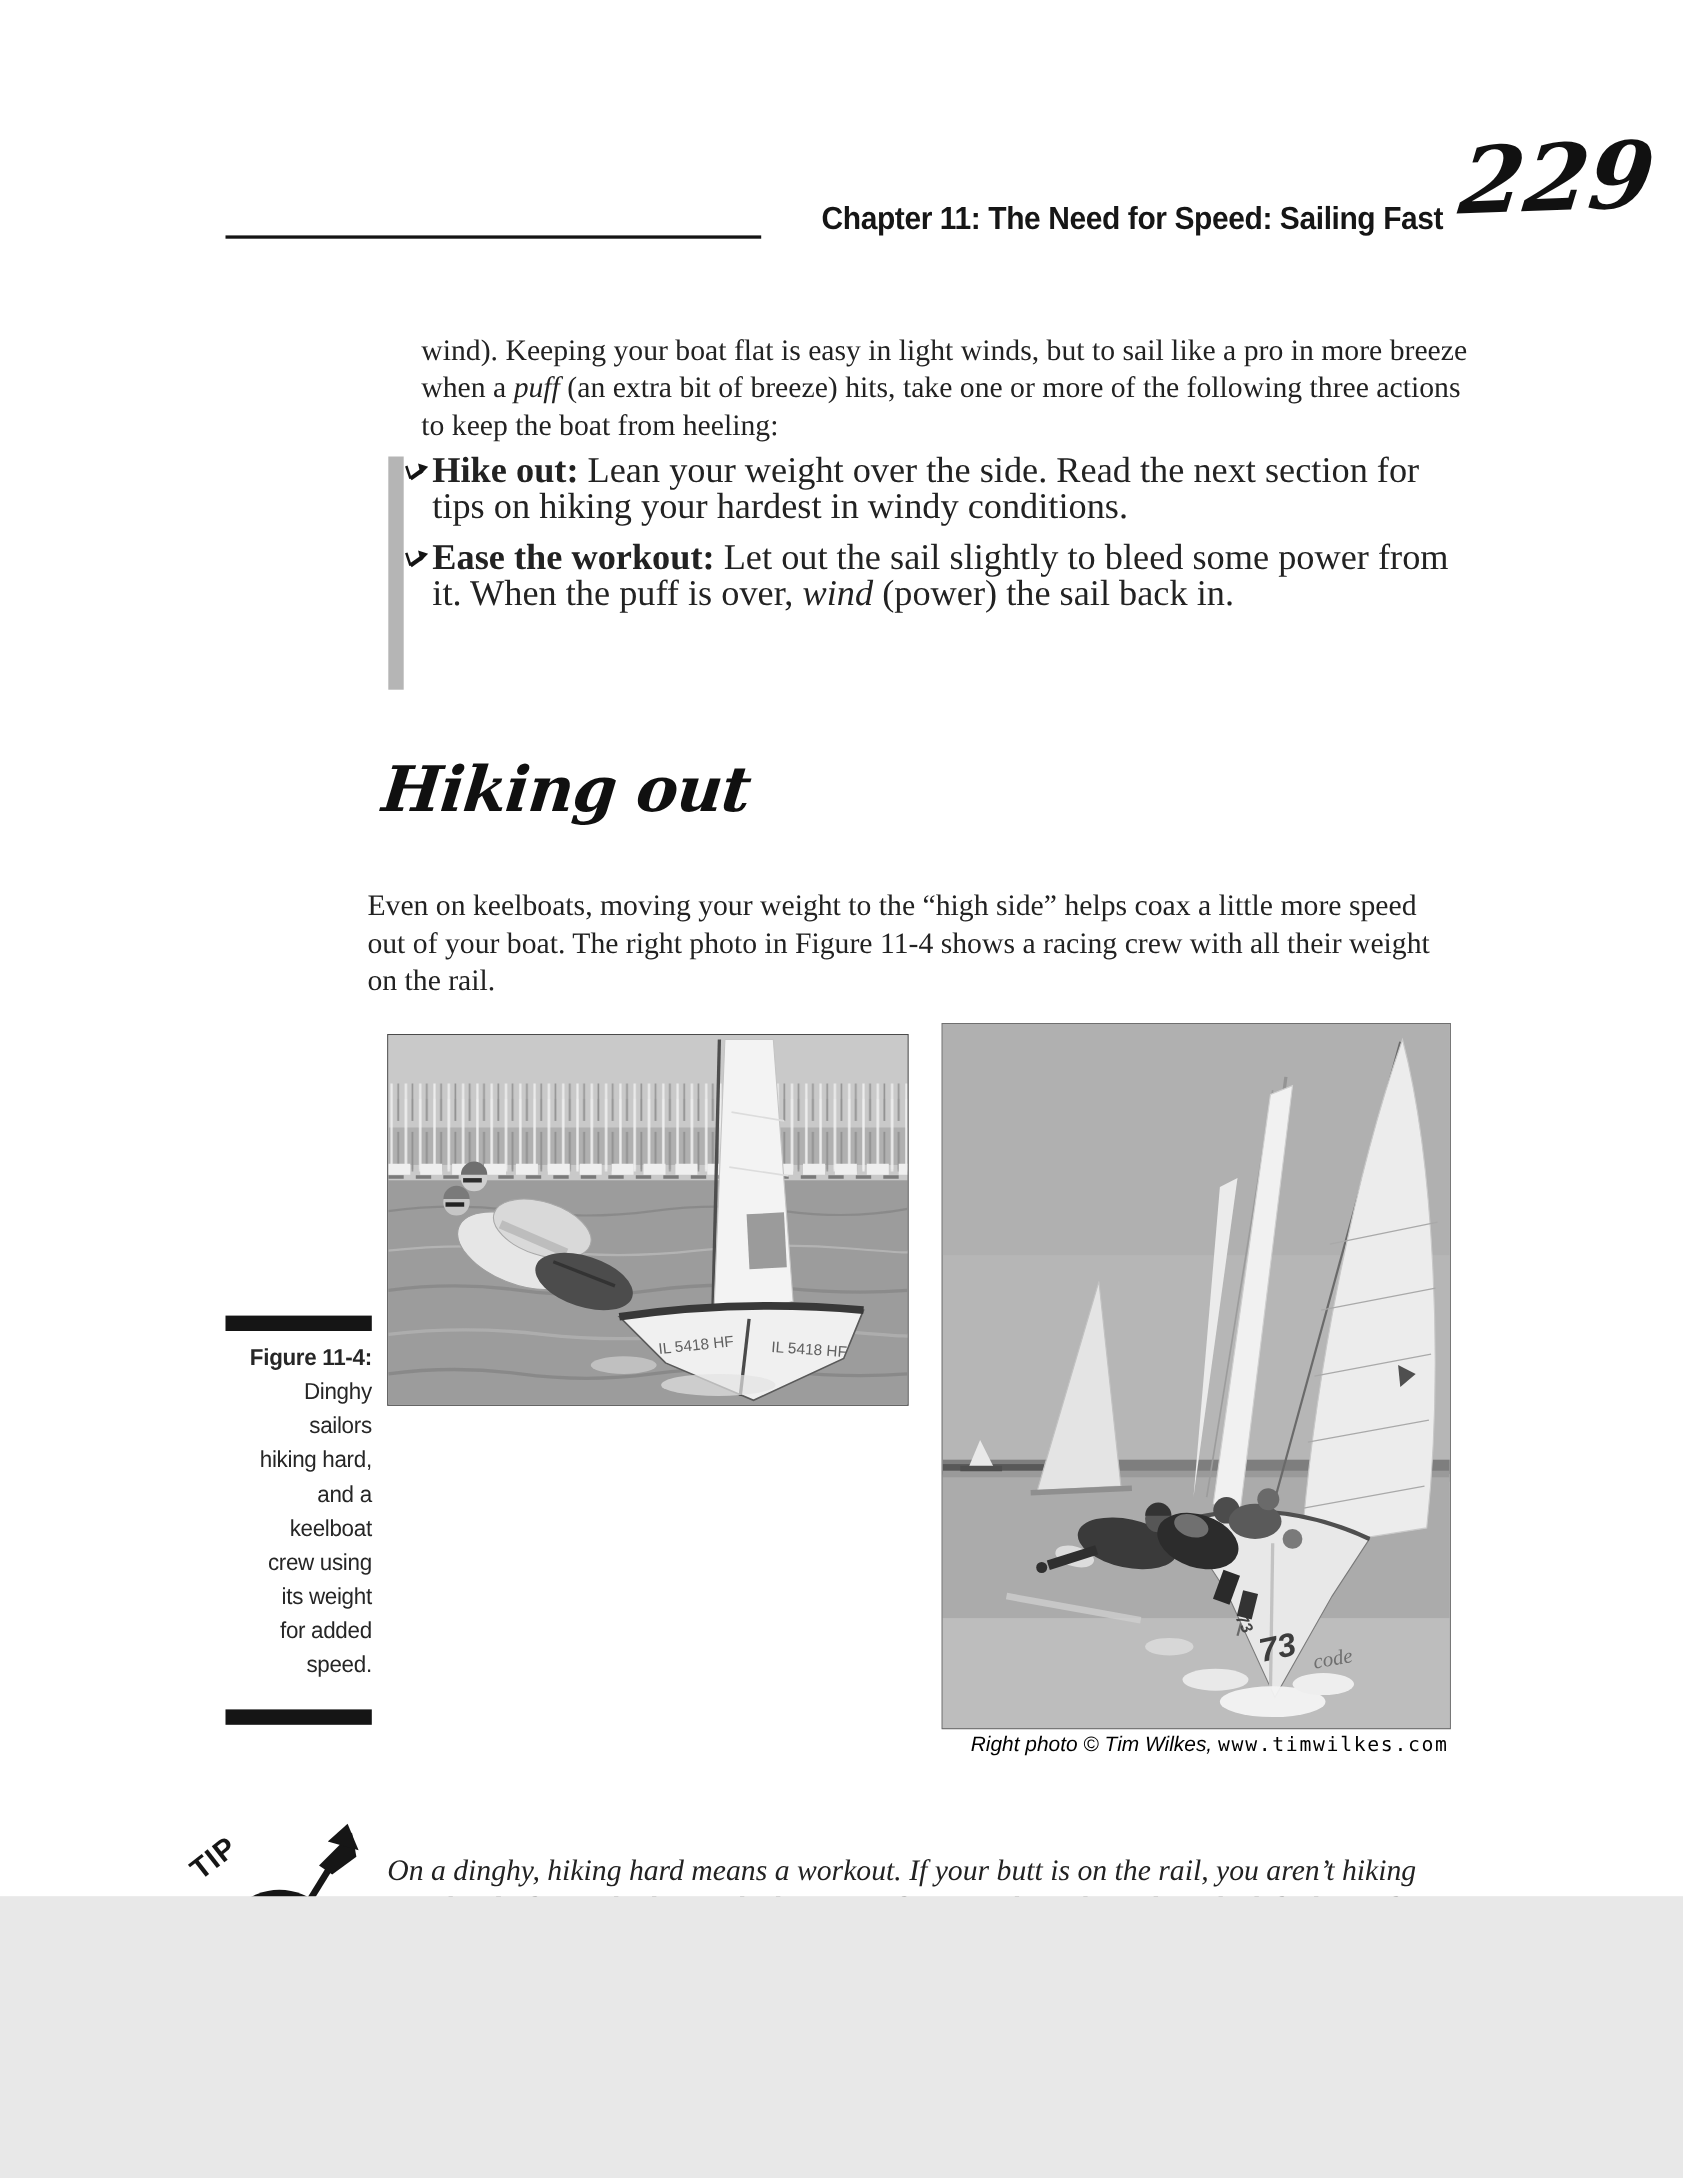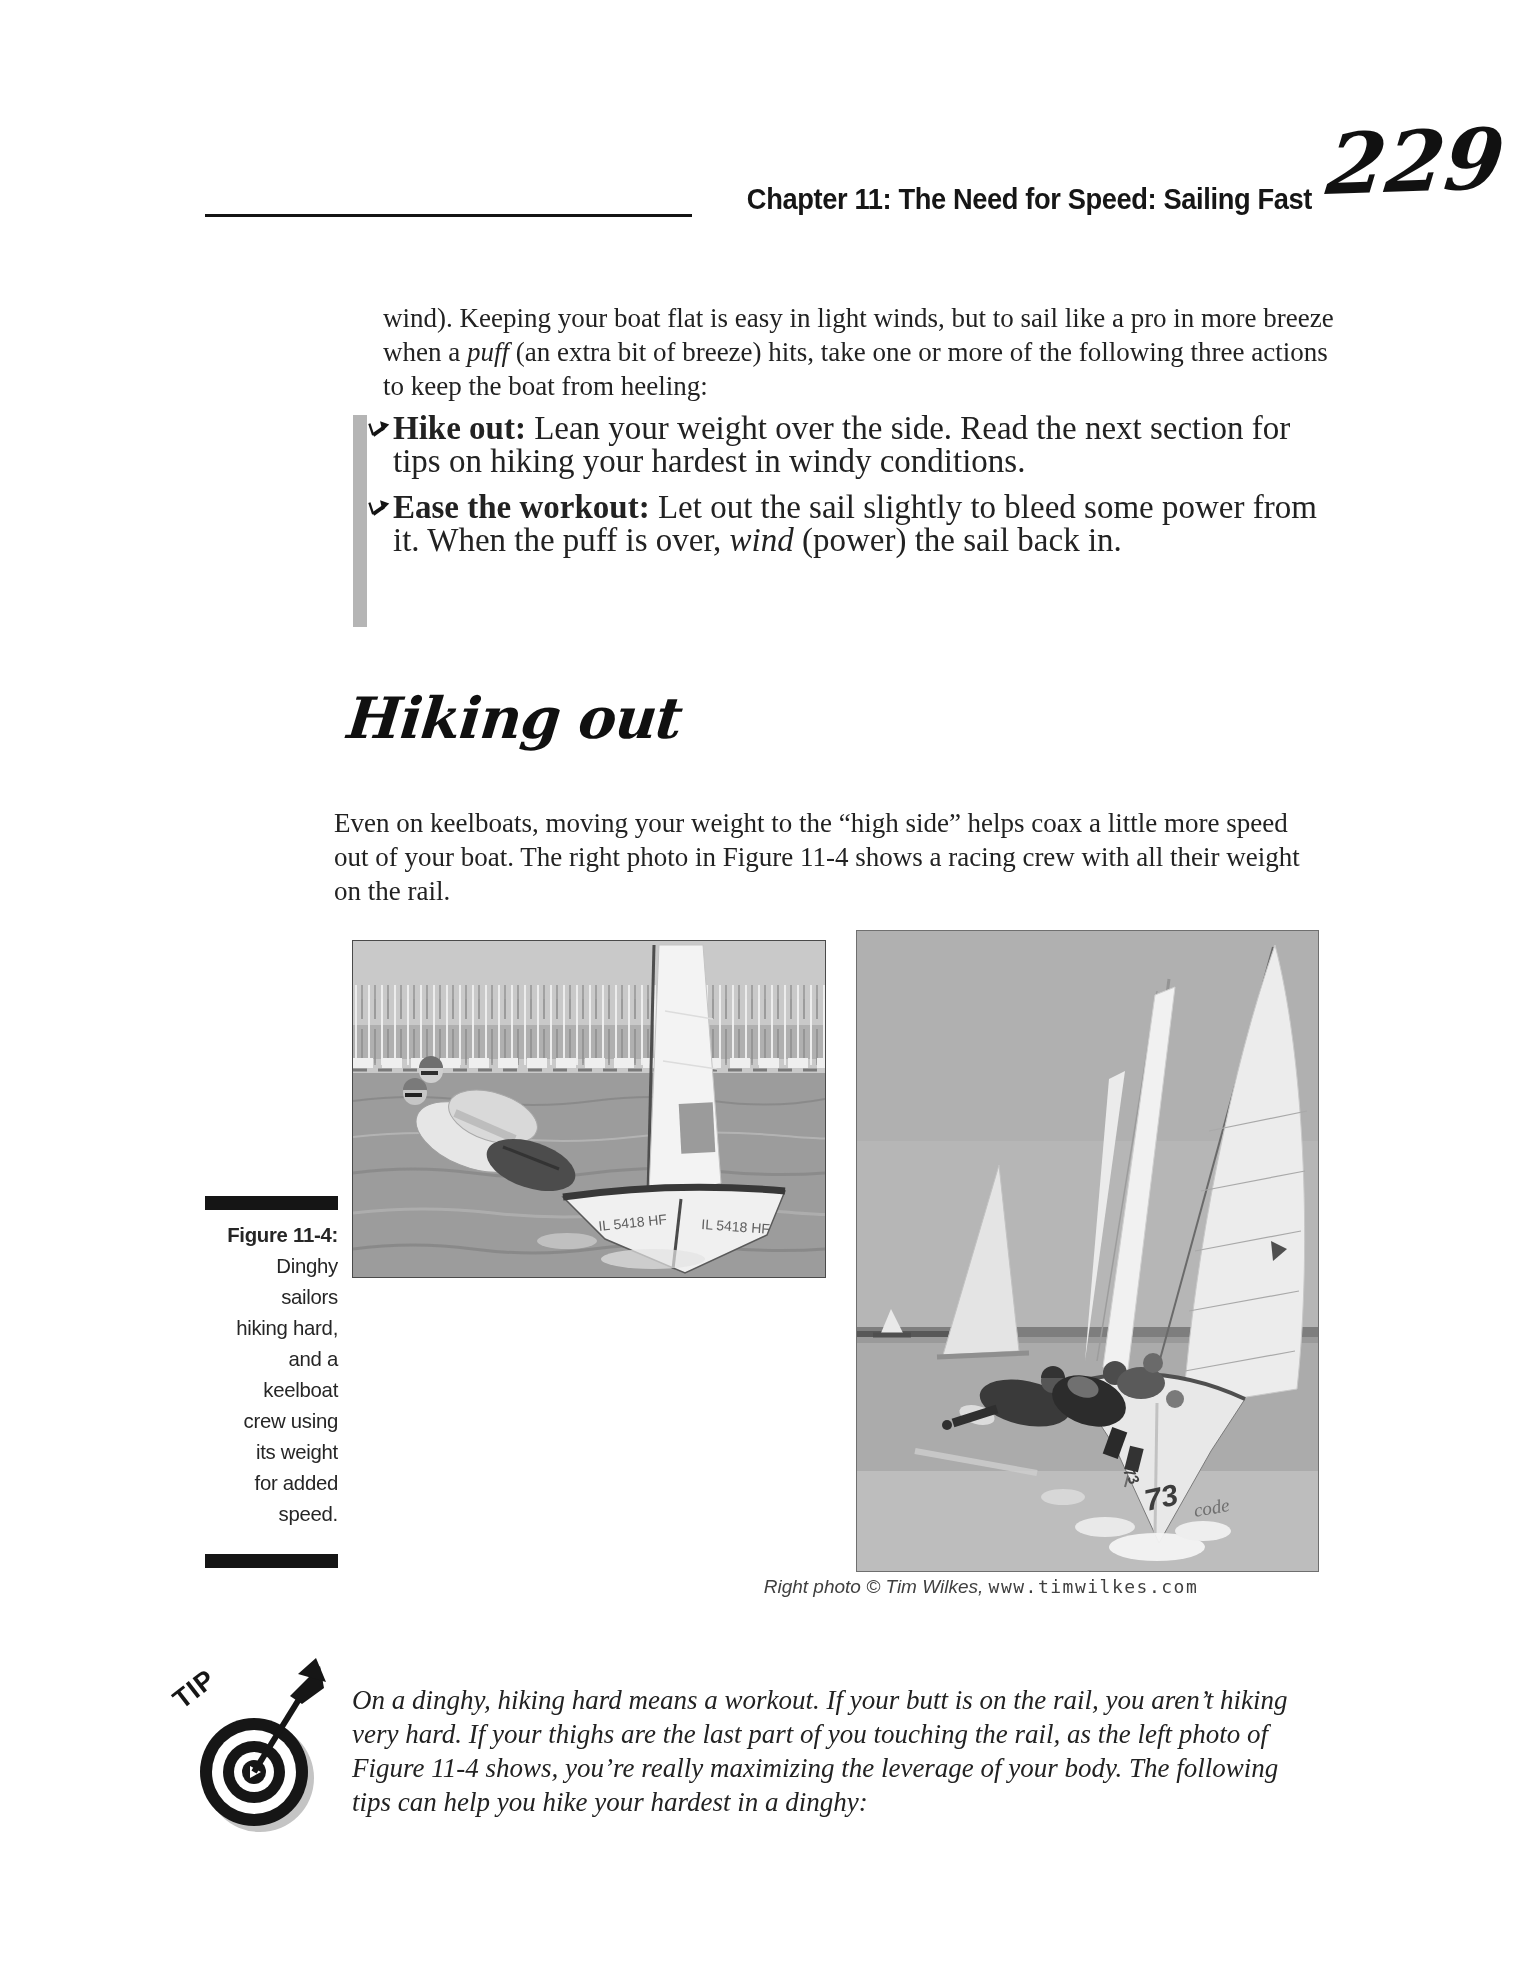--- a/index.html
+++ b/index.html
@@ -1,17 +1,17 @@
 <!DOCTYPE html>
 <html><head>
 <meta charset="utf-8">
 <style>
   html,body{margin:0;padding:0;background:#e8e8e8;}
   #canvas{
-    position:relative;width:1530px;height:1980px;margin:0 auto;
+    position:relative;width:1530px;height:1724px;margin:0 auto;
     background:#ffffff;overflow:hidden;
     font-family:"Liberation Serif",serif;color:#1f1f1f;
   }
   
   .header-rule{position:absolute;left:205px;top:214px;width:487px;height:3px;background:#141414;}
   .header-title{
     position:absolute;left:700px;top:183px;width:612px;text-align:right;
     font-family:"Liberation Sans",sans-serif;font-weight:700;font-size:29px;
     letter-spacing:-0.4px;transform:scaleX(0.94);transform-origin:100% 50%;color:#161616;
   }
@@ -46,22 +46,22 @@
   .cap-bar{position:absolute;left:205px;width:133px;height:14px;background:#151515;}
   .cap-bar-top{top:1196px;}
   .cap-bar-bottom{top:1554px;}
   .fig-caption{
     position:absolute;left:175px;top:1219px;width:163px;text-align:right;
     font-family:"Liberation Sans",sans-serif;font-size:21px;line-height:31px;
     letter-spacing:-0.3px;color:#262626;transform:scaleX(0.97);transform-origin:100% 0;
   }
   .fig-caption .cap-label{font-weight:700;}
   .photo-credit{
-    position:absolute;left:631px;top:1576px;width:700px;text-align:center;
-    font-family:"Liberation Sans",sans-serif;font-size:19px;color:#404040;
+    position:absolute;left:617px;top:1576px;width:700px;text-align:right;
+    font-family:"Liberation Sans",sans-serif;font-size:19px;color:#000000;
   }
   .photo-credit .credit-italic{font-style:italic;}
   .photo-credit .credit-url{font-family:"DejaVu Sans Mono",monospace;font-size:18px;letter-spacing:1.5px;}
   
   .tip-icon{position:absolute;left:148px;top:1640px;width:182px;height:218px;}
 </style>
 </head>
 <body>
 
 <div id="canvas">

